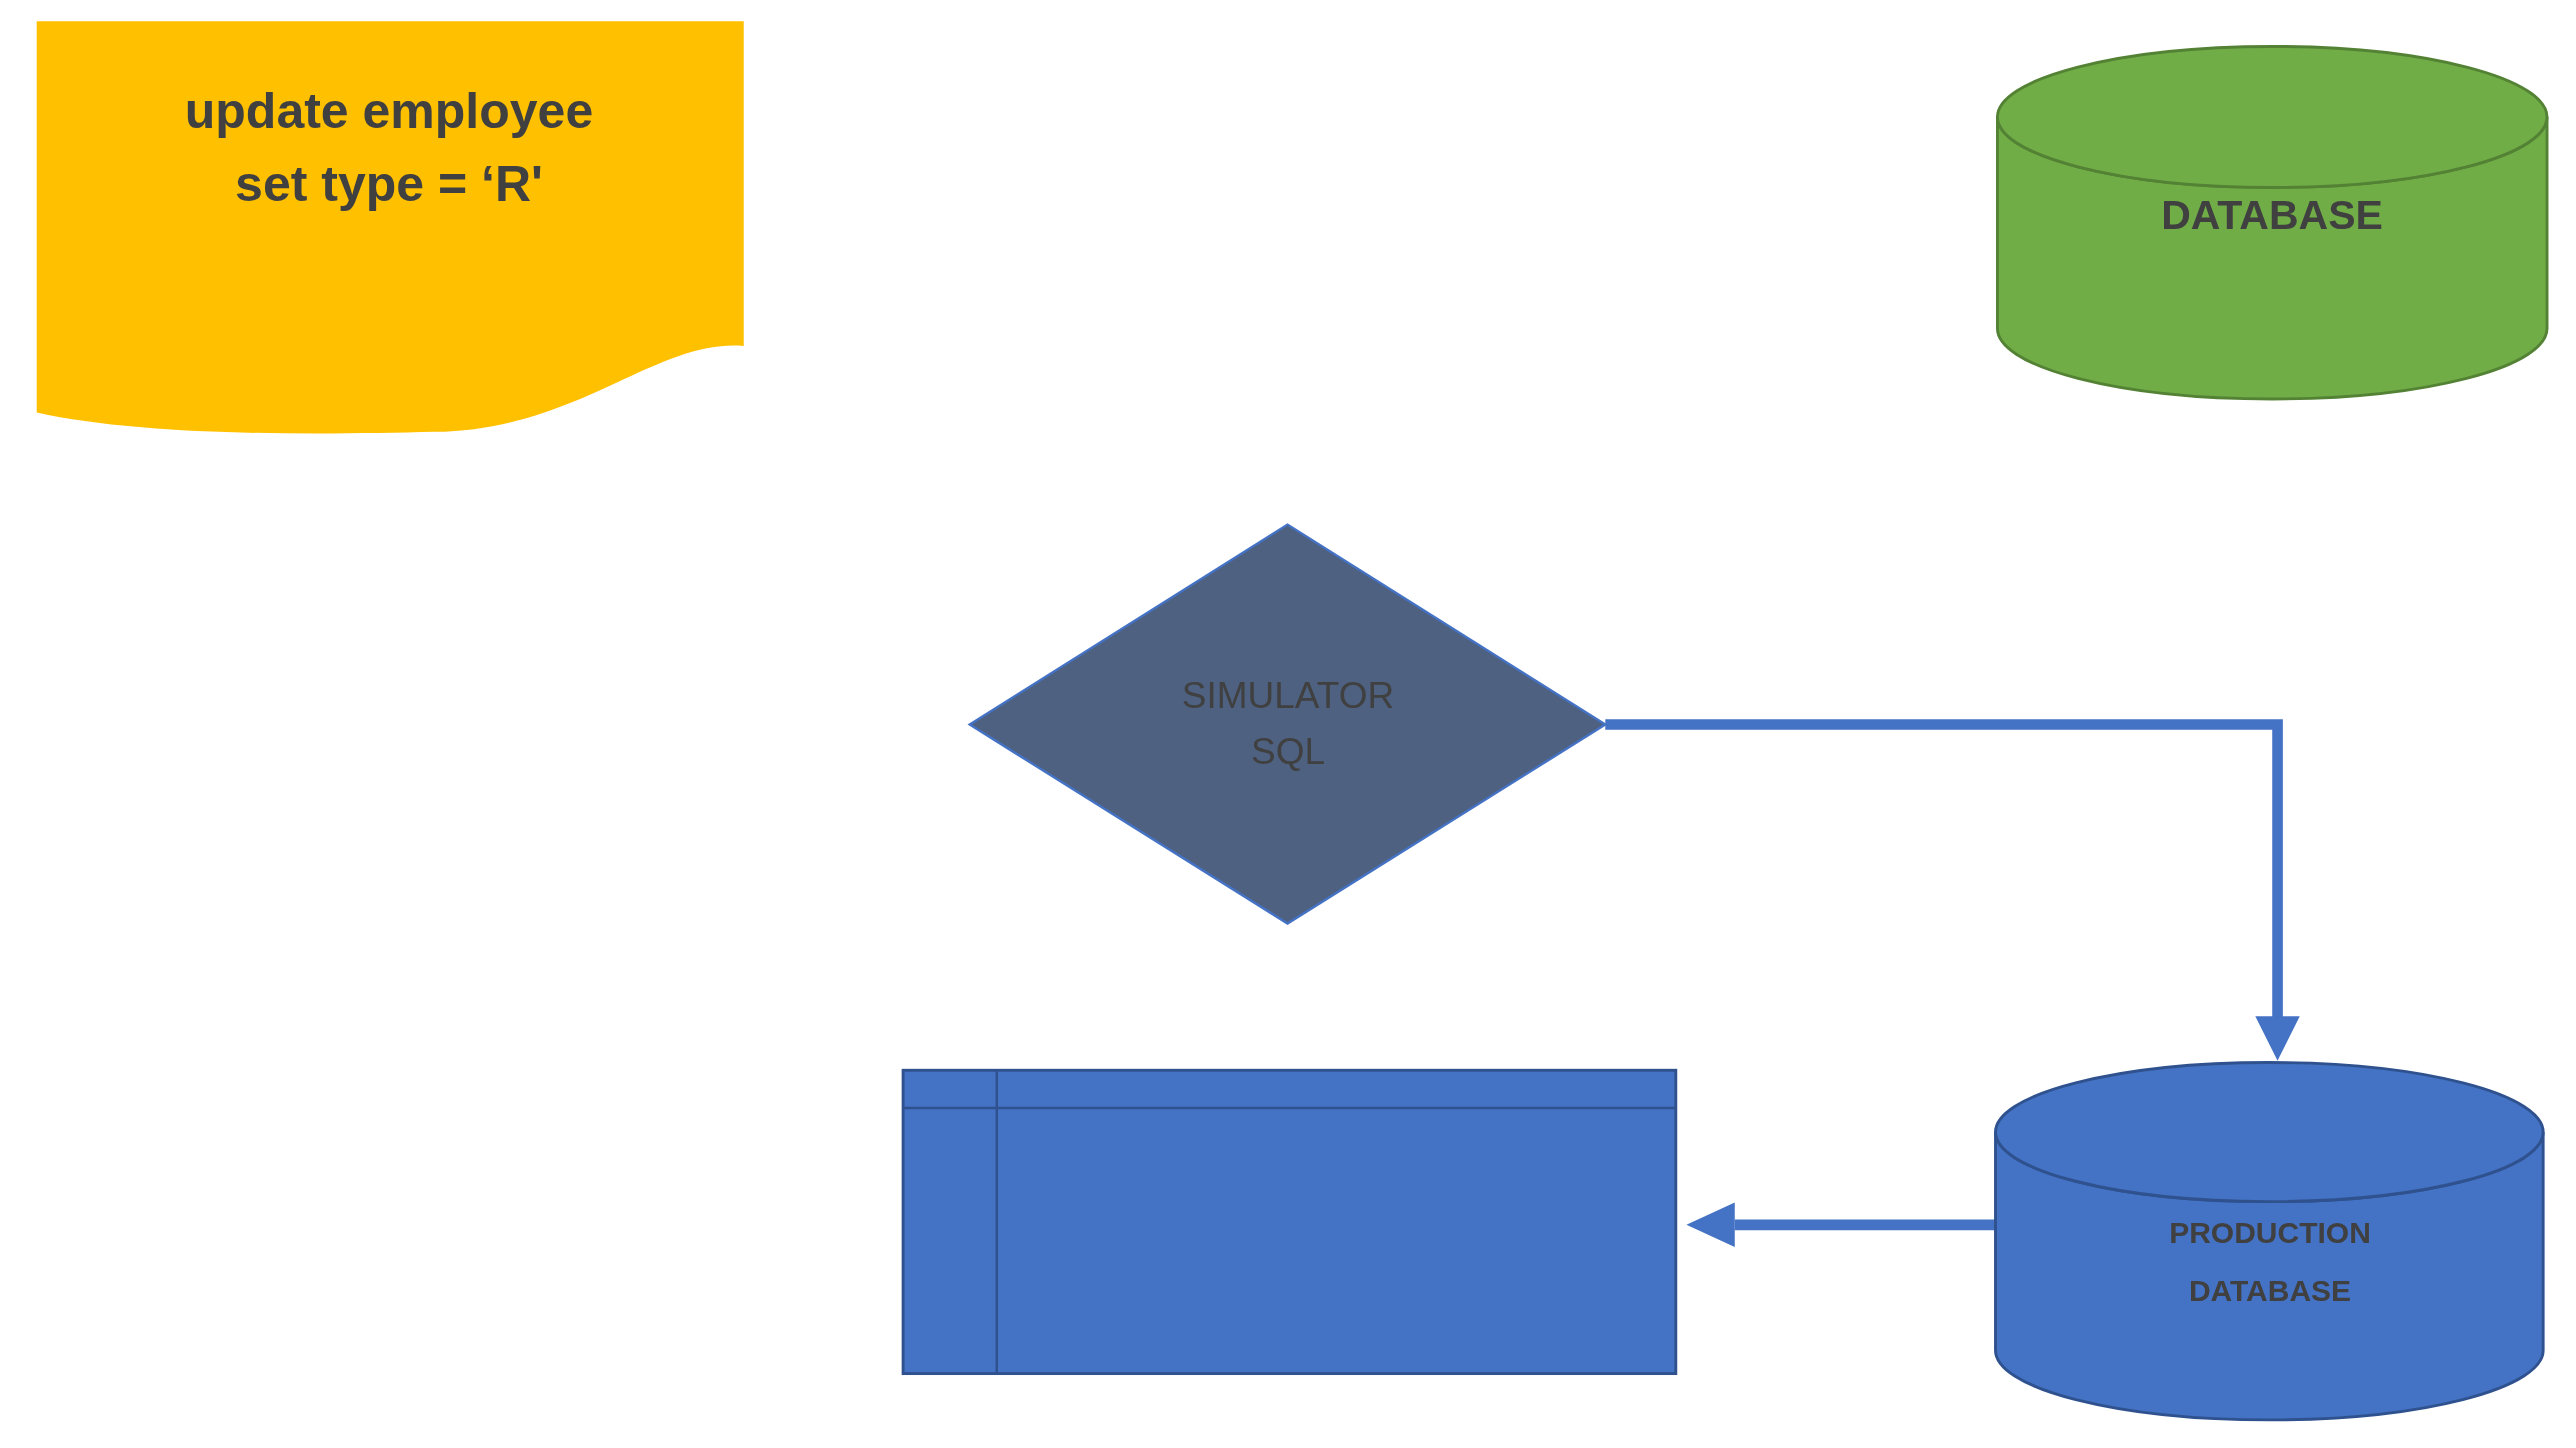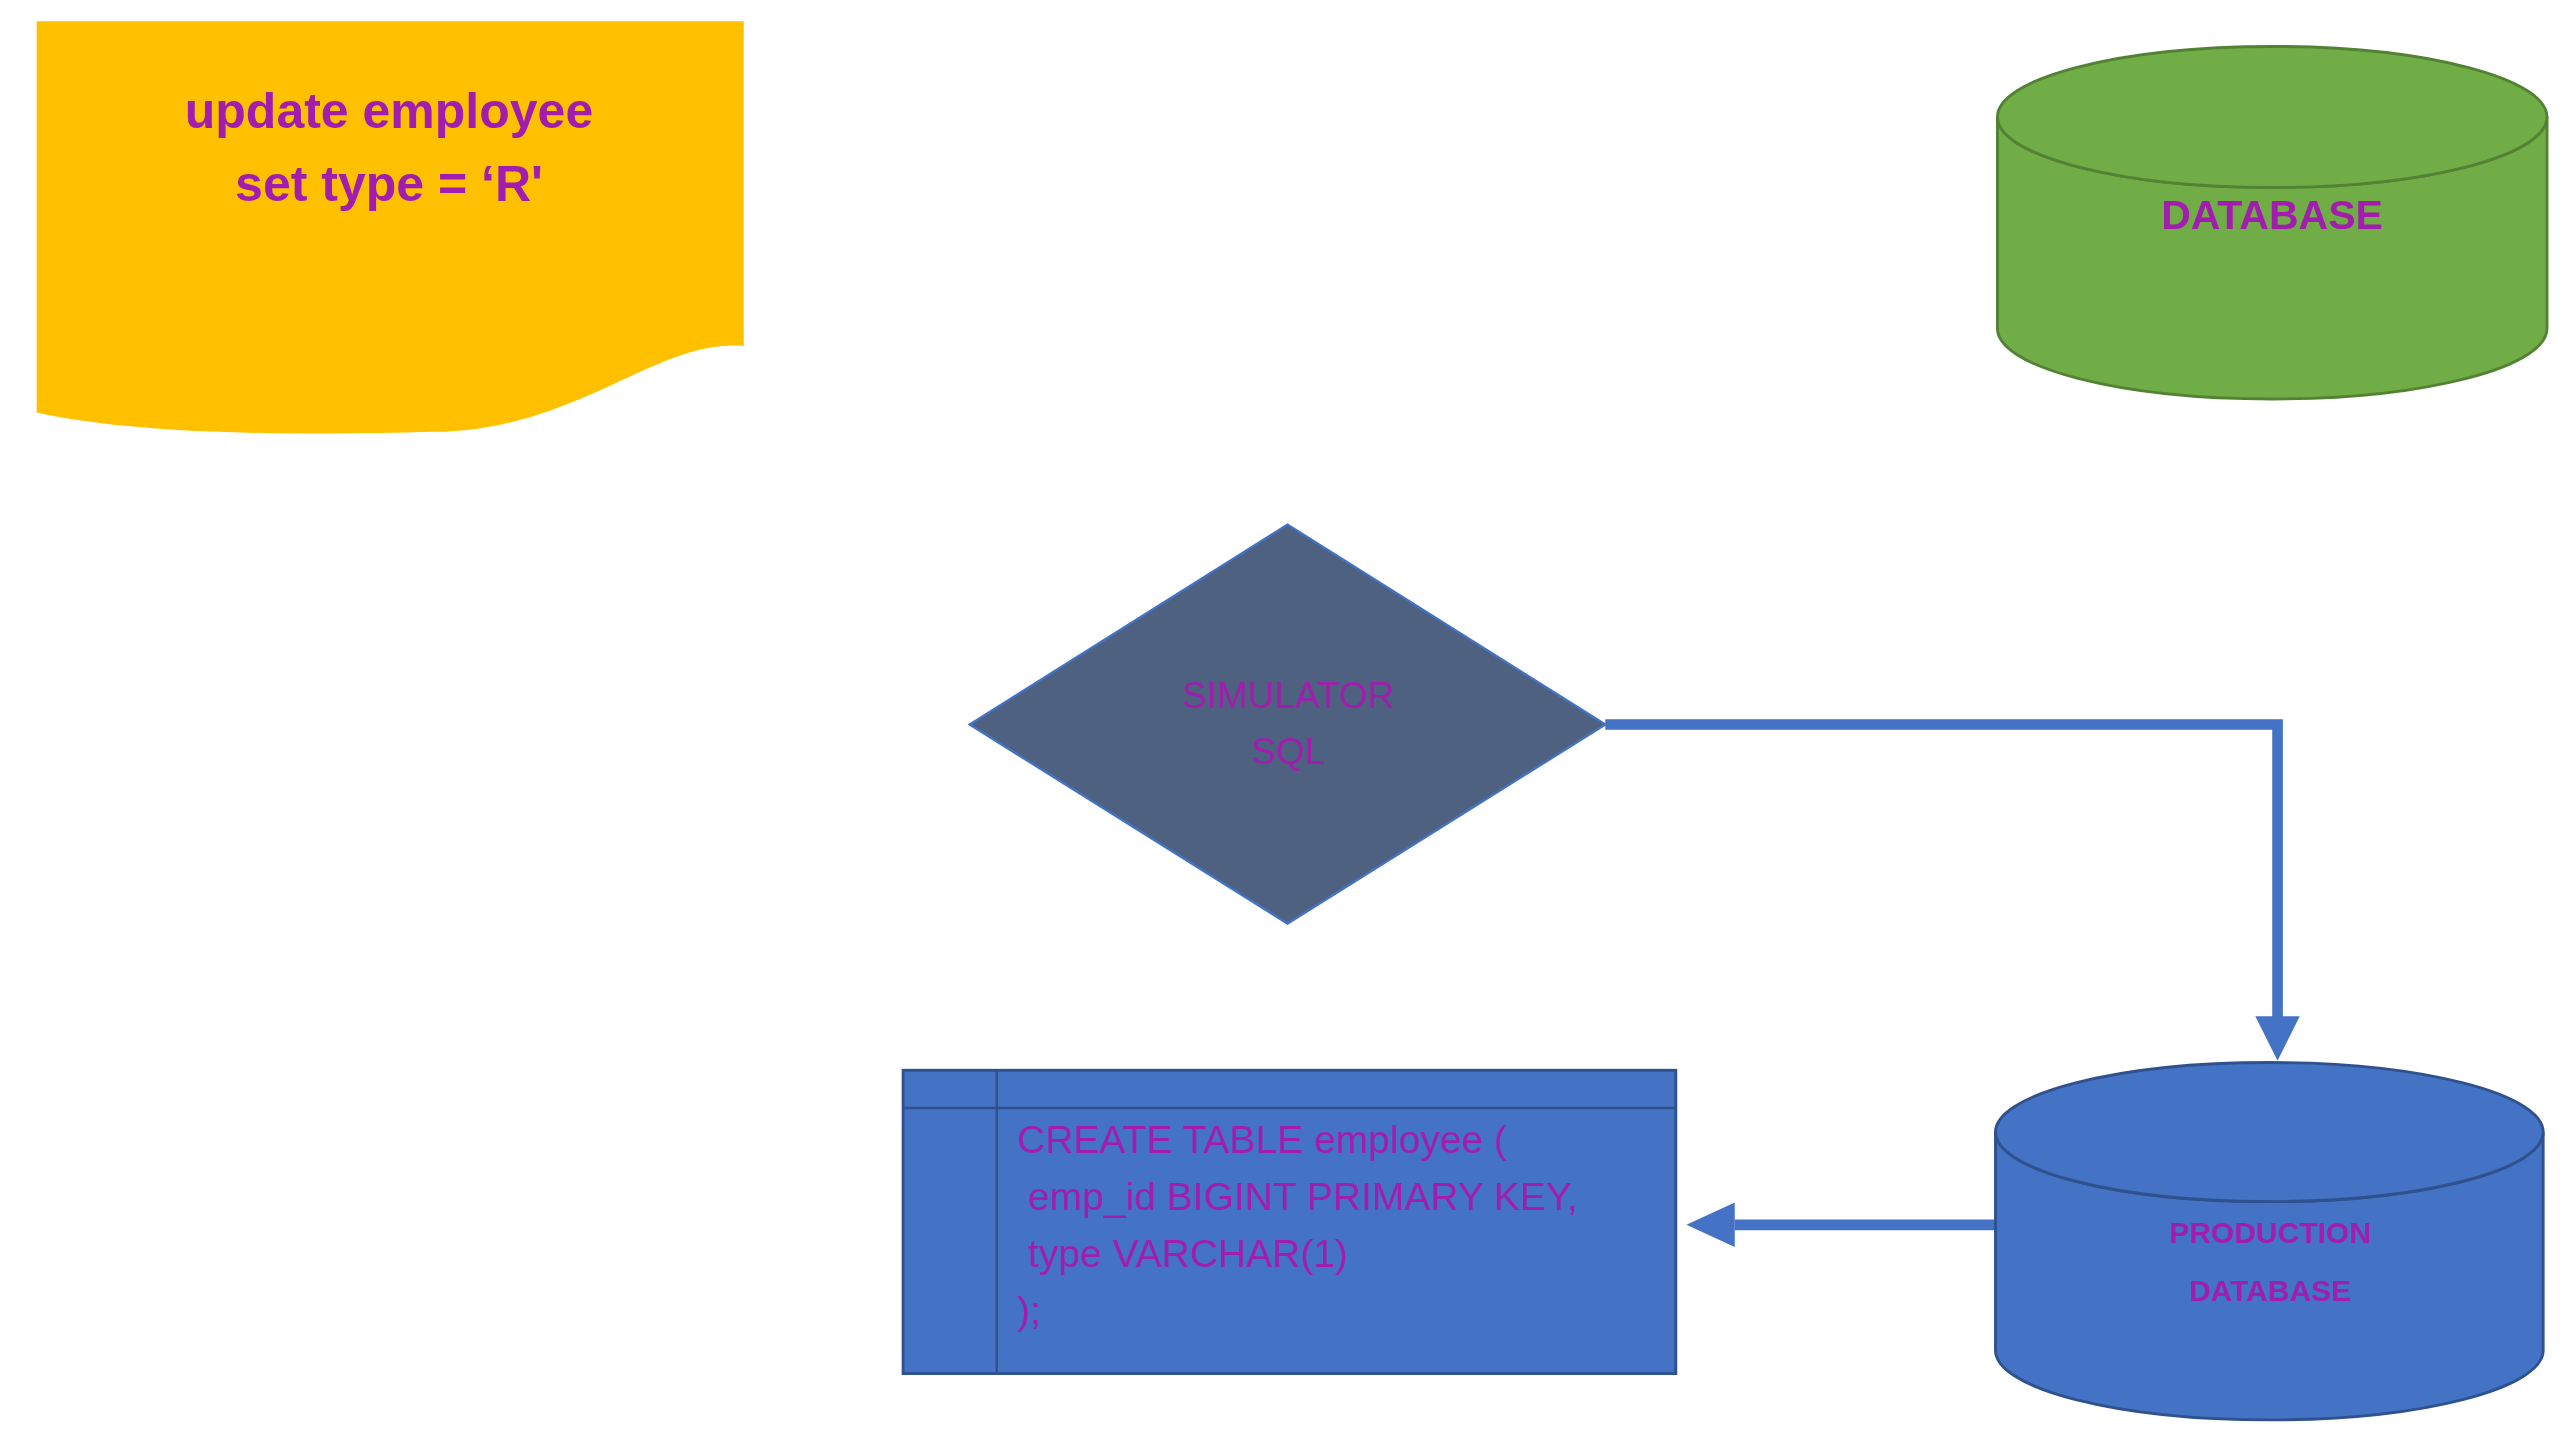--- a/index.html
+++ b/index.html
@@ -15,21 +15,21 @@
     background: #ffffff;
     overflow: hidden;
   }
   svg.layer {
     position: absolute;
     left: 0;
     top: 0;
   }
   .txt {
     position: absolute;
-    color: #a21caf;
+    color: #404040;
     text-align: center;
   }
   .txt div { white-space: pre; }
 
   .note-text {
     left: 34px; top: 75px; width: 710px;
     font-size: 50px; font-weight: 700; line-height: 73px;
   }
   .pod-text {
     left: 1997px; top: 184px; width: 550px;
@@ -108,26 +108,20 @@
 
   <div class="txt pod-text">
     <div>DATABASE</div>
   </div>
 
   <div class="txt diamond-text">
     <div>SIMULATOR</div>
     <div>SQL</div>
   </div>
 
-  <div class="txt code-text">
-    <div>CREATE TABLE employee (</div>
-    <div> emp_id BIGINT PRIMARY KEY,</div>
-    <div> type VARCHAR(1)</div>
-    <div>);</div>
-  </div>
 
   <div class="txt prod-text">
     <div>PRODUCTION</div>
     <div>DATABASE</div>
   </div>
 
 </div>
 
 
 </body></html>

